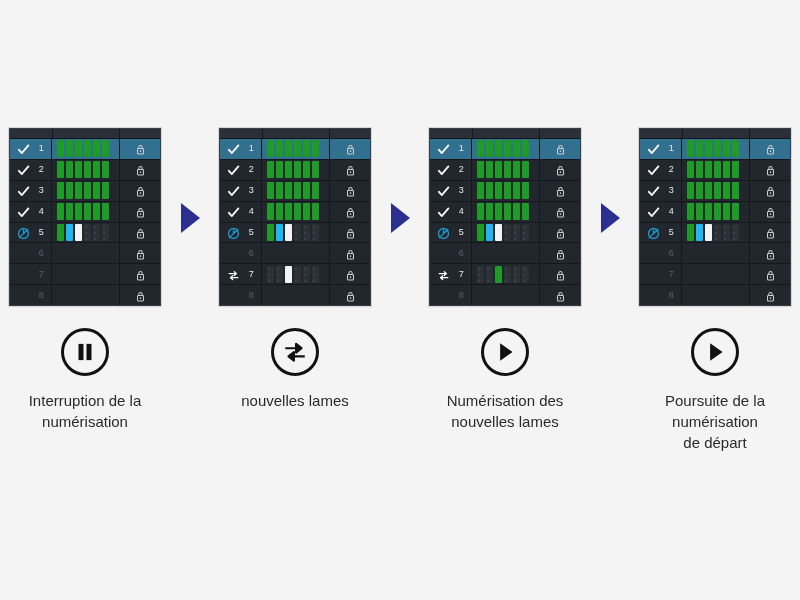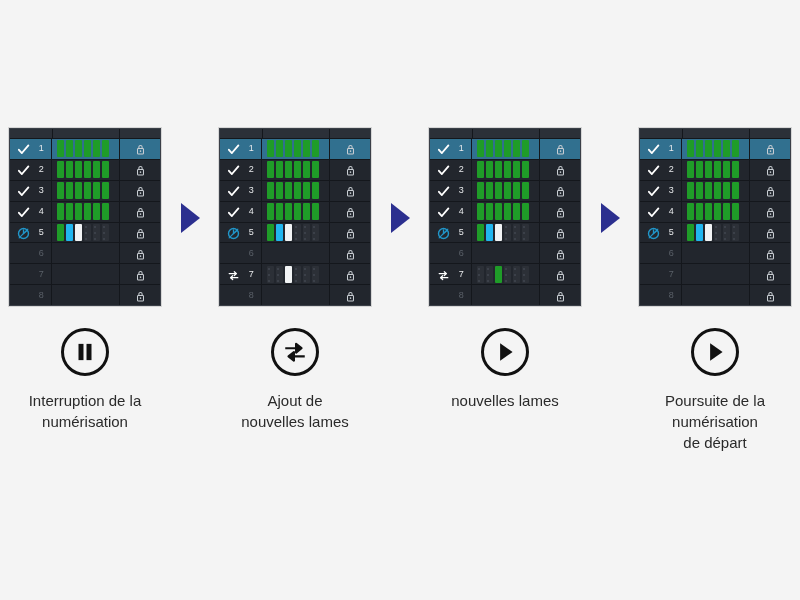--- a/index.html
+++ b/index.html
@@ -545,21 +545,20 @@
             </div>
           </div>
         </div>
         <div class="action-icon">
           <svg width="26" height="26" viewBox="0 0 24 24">
             <path d="M3 8.5 H17 M13 4.5 L18 8.5 L13 12.5 Z" fill="#111111" stroke="#111111" stroke-width="2" stroke-linejoin="round"></path>
             <path d="M21 16 H7 M11 12 L6 16 L11 20 Z" fill="#111111" stroke="#111111" stroke-width="2" stroke-linejoin="round"></path>
           </svg>
         </div>
         <div class="caption">
-          <div>Ajout de</div>
           <div>nouvelles lames</div>
         </div>
       </div>
       <div class="arrow-cell">
         <span class="arrow-tri"></span>
       </div>
       <div class="step">
         <div class="panel">
           <div class="panel-header">
             <div class="ph-a"></div>
@@ -738,20 +737,21 @@
               </div>
             </div>
           </div>
         </div>
         <div class="action-icon">
           <svg width="26" height="26" viewBox="0 0 24 24">
             <path d="M7.5 4 L19 12 L7.5 20 Z" fill="#111111"></path>
           </svg>
         </div>
         <div class="caption">
+          <div>Numérisation des</div>
           <div>nouvelles lames</div>
         </div>
       </div>
       <div class="arrow-cell">
         <span class="arrow-tri"></span>
       </div>
       <div class="step">
         <div class="panel">
           <div class="panel-header">
             <div class="ph-a"></div>

